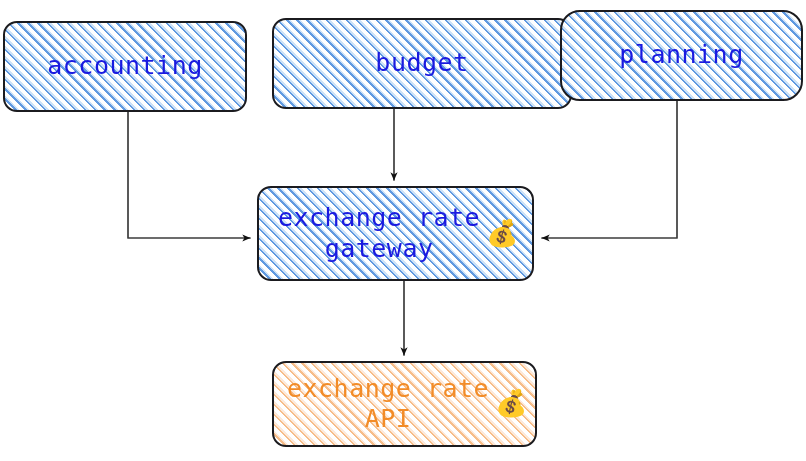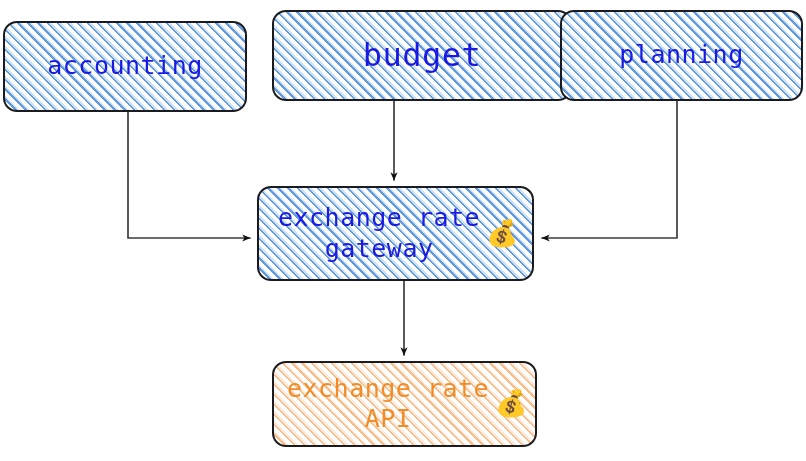--- a/index.html
+++ b/index.html
@@ -70,26 +70,27 @@
   }
   .text-blue { color: #1a1ae0; }
   .text-orange { color: #f28c28; }
 
   #node-accounting {
     left: 3px;  top: 10px;  width: 244px; height: 91px;
     font-size: 25px;
     margin-top: 11px;
   }
   #node-budget {
-    left: 272px; top: 10px; width: 300px; height: 91px;
-    font-size: 32px;
+    left: 272px; top: 18px; width: 300px; height: 91px;
+    font-size: 25px;
   }
   #node-planning {
     left: 560px; top: 10px; width: 243px; height: 91px;
     font-size: 25px;
+    border-radius: 20px;
   }
   #node-gateway {
     left: 257px; top: 186px; width: 277px; height: 95px;
     font-size: 25px;
   }
   #node-api {
     left: 272px; top: 361px; width: 265px; height: 86px;
     font-size: 25px;
   }
   .emoji {

